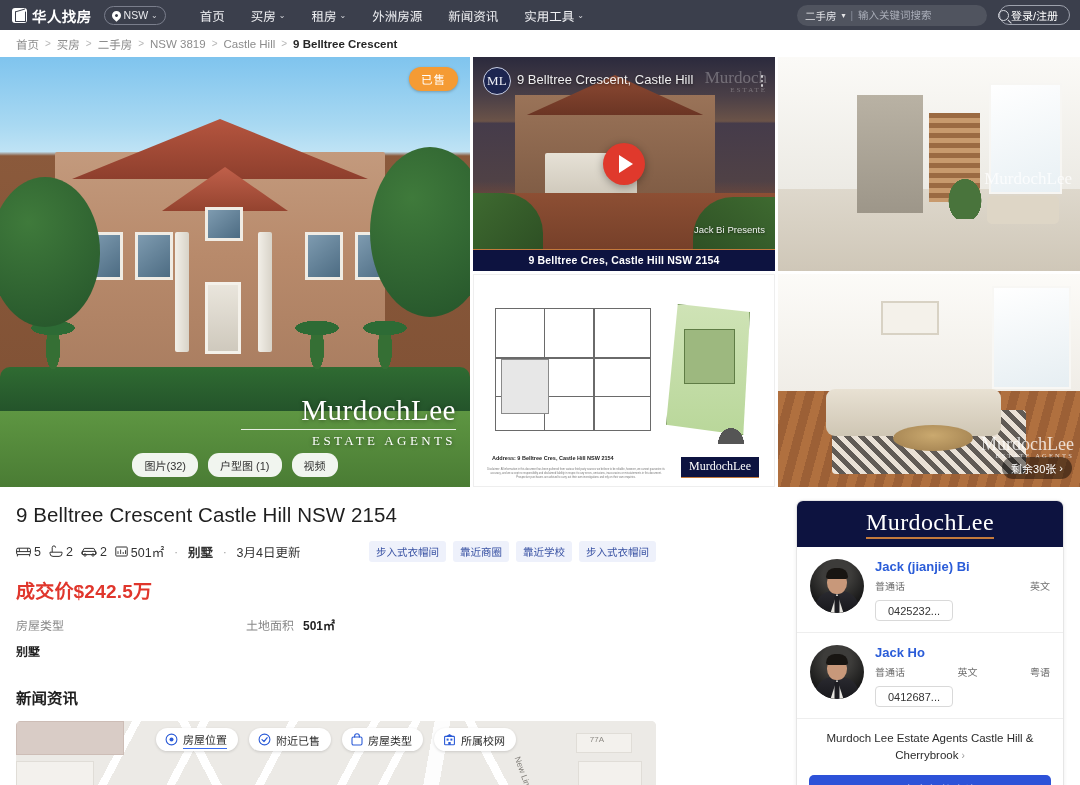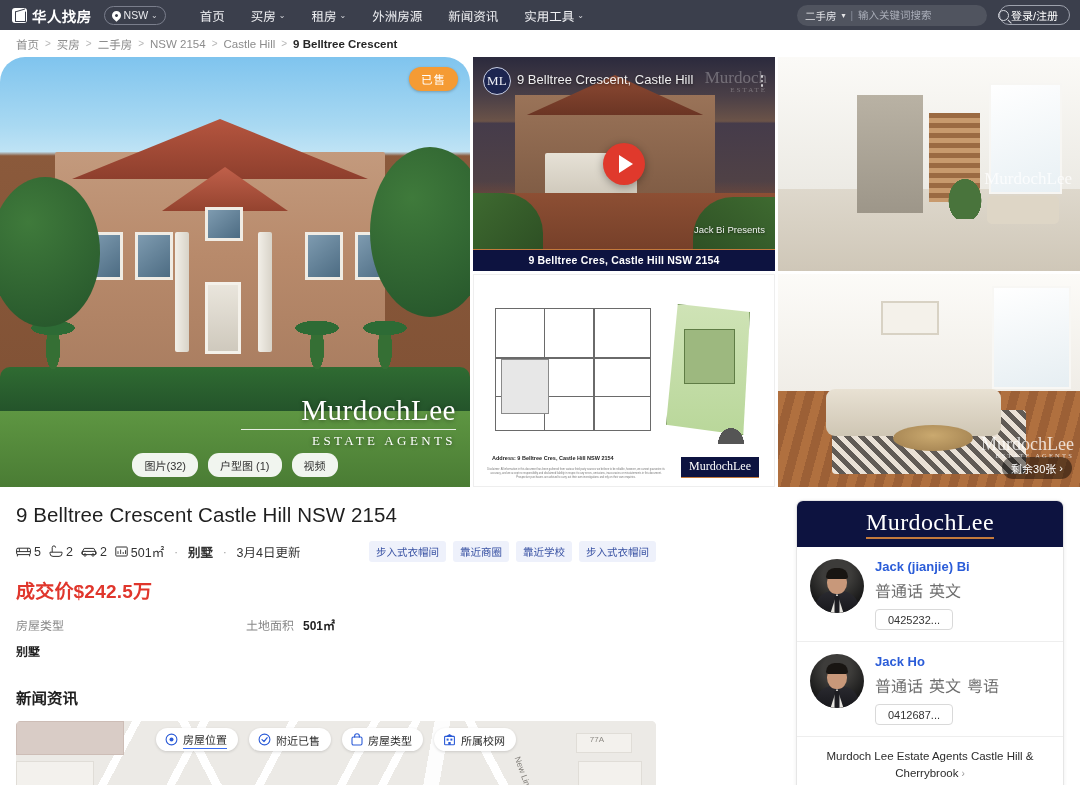--- a/index.html
+++ b/index.html
@@ -119,21 +119,20 @@
   .g-cell { position: relative; overflow: hidden; flex: 1; }
 
   
   .photo-hero {
     width: 100%; height: 100%;
     background:
       linear-gradient(to bottom, #7fc4ee 0%, #a9d9f2 16%, #bfe3f5 22%, rgba(191,227,245,0) 23%),
       linear-gradient(to top, #5f8f3f 0%, #6f9f47 9%, rgba(111,159,71,0) 22%),
       linear-gradient(to bottom, #8f5d3e 0%, #7d4f33 100%);
     position: relative;
-    border-radius: 25px;
   }
   .hero-house {
     position: absolute; left: 55px; top: 95px;
     width: 330px; height: 230px;
     background: linear-gradient(to bottom, #c39a7d 0%, #b88a6b 45%, #a97d60 100%);
     border-radius: 2px;
   }
   .hero-roof {
     position: absolute; left: 35px; top: 62px;
     width: 370px; height: 60px;
@@ -580,22 +579,22 @@
   .av-tie {
     position: absolute; left: 50%; bottom: 0; transform: translateX(-50%);
     width: 5px; height: 17px; background: #1d1d22;
   }
   .agent-meta { flex: 1; min-width: 0; }
   .agent-name {
     color: #2a5cd8; font-size: 13px; font-weight: bold;
     cursor: pointer; white-space: nowrap; overflow: hidden; text-overflow: ellipsis;
   }
   .agent-langs {
-    margin-top: 4px; font-size: 16px; color: #6f6f6f;
-    display: flex; gap: 6px;
+    margin-top: 4px; font-size: 10px; color: #6f6f6f;
+    display: flex; gap: 6px; justify-content: space-between;
   }
   .phone-btn {
     margin-top: 7px; display: inline-flex; align-items: center;
     border: 1px solid #d9d9d9; border-radius: 4px;
     height: 21px; padding: 0 12px;
     font-size: 11px; color: #333; cursor: pointer;
     background: #fff;
   }
   .agency-name {
     border-top: 1px solid #eeeeee;
@@ -675,21 +674,21 @@
   </div>
 </div>
 
 <div class="breadcrumb">
   <span class="bc-item">首页</span>
   <span class="bc-sep">&gt;</span>
   <span class="bc-item">买房</span>
   <span class="bc-sep">&gt;</span>
   <span class="bc-item">二手房</span>
   <span class="bc-sep">&gt;</span>
-  <span class="bc-item">NSW 2154</span>
+  <span class="bc-item">NSW 3819</span>
   <span class="bc-sep">&gt;</span>
   <span class="bc-item">Castle Hill</span>
   <span class="bc-sep">&gt;</span>
   <span class="bc-current">9 Belltree Crescent</span>
 </div>
 
 <div class="gallery">
 
   <div class="g-left">
     <div class="photo-hero">

